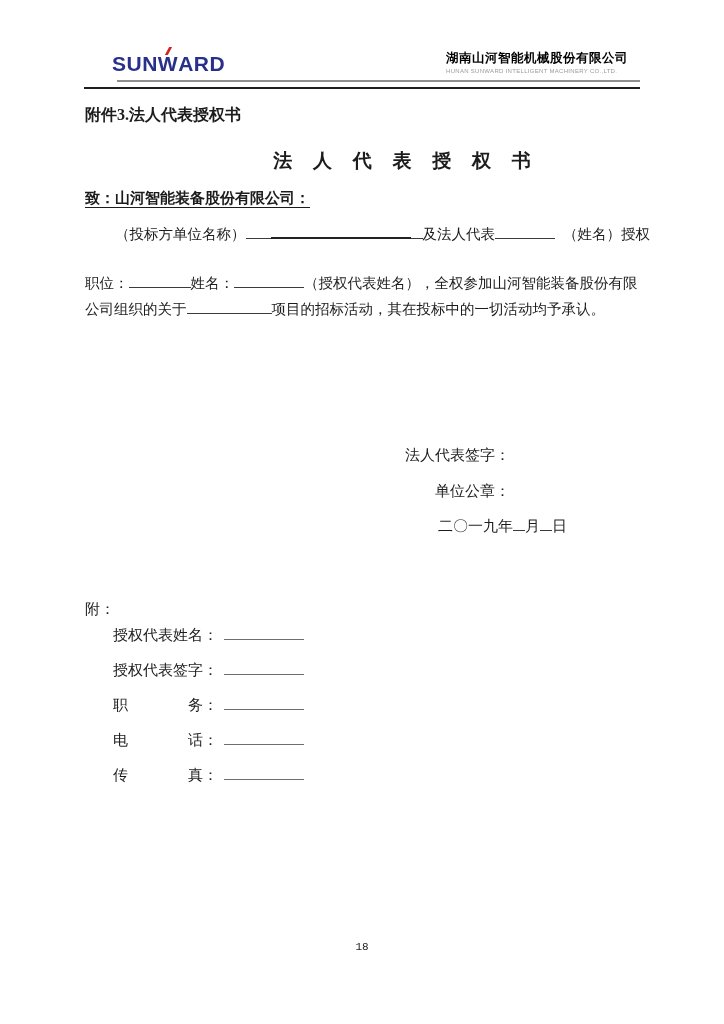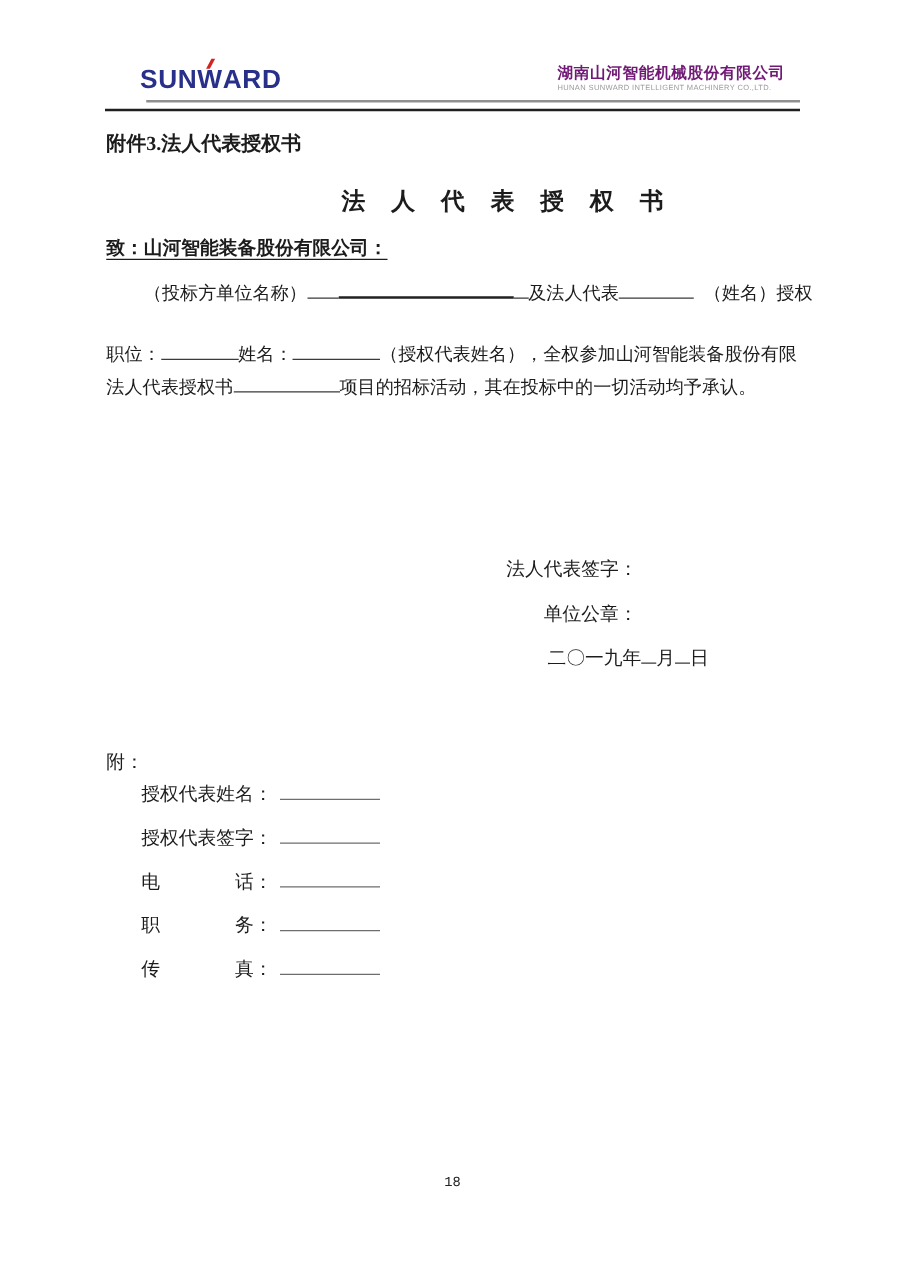--- a/index.html
+++ b/index.html
@@ -43,21 +43,21 @@
     position: absolute;
     right: 96px;
     top: 50px;
     text-align: left;
     white-space: nowrap;
   }
   .company-cn {
     font-family: "Liberation Sans", "DejaVu Sans", sans-serif;
     font-weight: bold;
     font-size: 12.5px;
-    color: #701a75;
+    color: #000000;
     letter-spacing: 0.5px;
   }
   .company-en {
     font-family: "Liberation Sans", "DejaVu Sans", sans-serif;
     font-size: 6px;
     color: #9a9a9a;
     letter-spacing: 0.3px;
     margin-top: 1px;
   }
   .rule-thin {
@@ -205,33 +205,33 @@
 
   <div class="att-heading">附件3.法人代表授权书</div>
   <div class="doc-title">法 人 代 表 授 权 书</div>
 
   <div class="salutation">致：山河智能装备股份有限公司：</div>
 
   <div class="para-line p1"><span>（投标方单位名称）</span><span class="blank w25"></span><span class="blank thick w140"></span><span class="blank w12"></span><span>及法人代表</span><span class="blank w60"></span><span class="gap8"></span><span>（姓名）授权</span></div>
 
   <div class="para-line p2"><span>职位：</span><span class="blank w62"></span><span>姓名：</span><span class="blank w70"></span><span>（授权代表姓名），全权参加山河智能装备股份有限</span></div>
 
-  <div class="para-line p3"><span>法人代表授权书</span><span class="blank w85"></span><span>项目的招标活动，其在投标中的一切活动均予承认。</span></div>
+  <div class="para-line p3"><span>公司组织的关于</span><span class="blank w85"></span><span>项目的招标活动，其在投标中的一切活动均予承认。</span></div>
 
   <div class="sig-block">
     <div class="sig-line1">法人代表签字：</div>
     <div class="sig-line2">单位公章：</div>
     <div class="sig-line3"><span>二〇一九年</span><span class="blank w12"></span><span>月</span><span class="blank w12"></span><span>日</span></div>
   </div>
 
   <div class="att-label">附：</div>
 
   <div class="att-rows">
     <div class="att-row"><span class="row-label">授权代表姓名</span><span>：</span><span class="blank gray w80"></span></div>
     <div class="att-row"><span class="row-label">授权代表签字</span><span>：</span><span class="blank gray w80"></span></div>
+    <div class="att-row"><span class="row-label spread">职务</span><span>：</span><span class="blank gray w80"></span></div>
     <div class="att-row"><span class="row-label spread">电话</span><span>：</span><span class="blank gray w80"></span></div>
-    <div class="att-row"><span class="row-label spread">职务</span><span>：</span><span class="blank gray w80"></span></div>
     <div class="att-row"><span class="row-label spread">传真</span><span>：</span><span class="blank gray w80"></span></div>
   </div>
 
   <div class="page-number">18</div>
 
 </div>
 
 </body></html>

